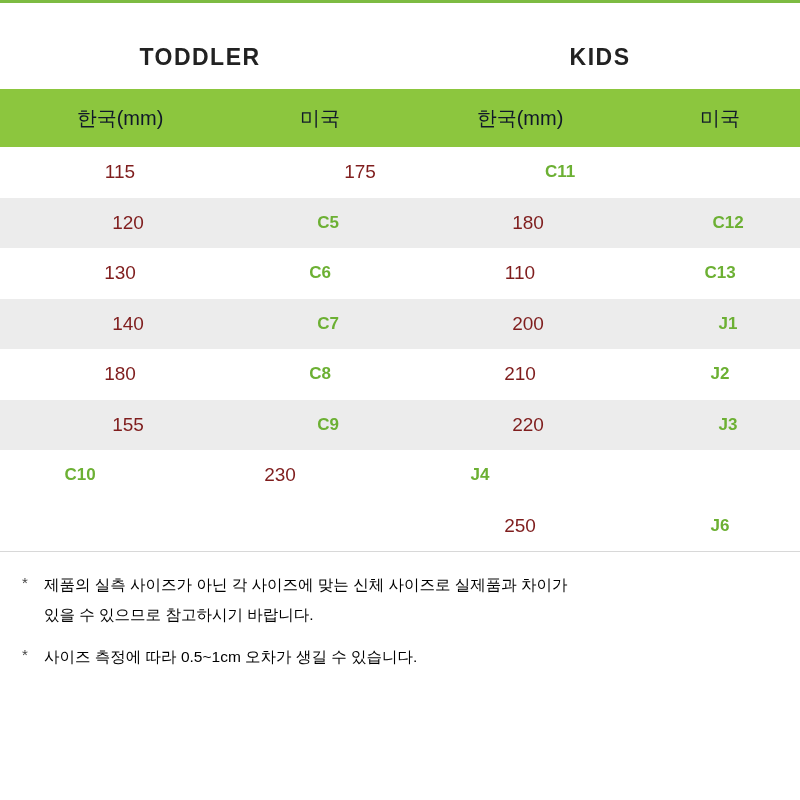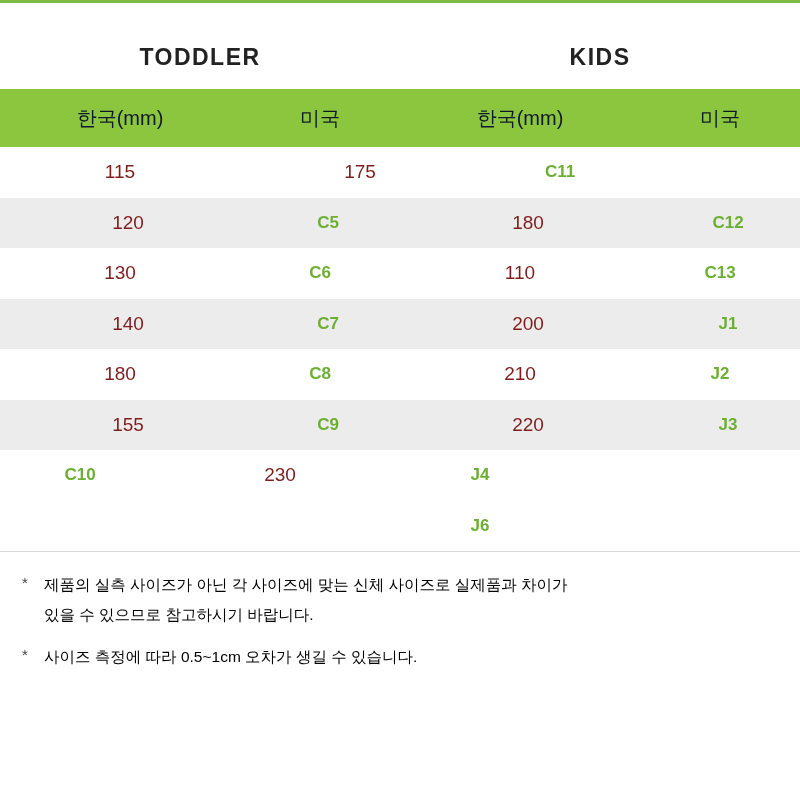--- a/index.html
+++ b/index.html
@@ -165,20 +165,21 @@
   <div class="data-row odd">
     <div class="cell us c2">C10</div>
     <div class="cell c3">230</div>
     <div class="cell us c4">J4</div>
   </div>
 
 
   <div class="data-row odd">
     <div class="cell c1"></div>
     <div class="cell us c2"></div>
+    <div class="cell c3">250</div>
     <div class="cell us c4">J6</div>
   </div>
 
   <div class="divider-top"></div>
 
   <div class="notes">
     <div class="note">
       <div class="note-star">*</div>
       <div class="note-body">
         <div class="note-text">제품의 실측 사이즈가 아닌 각 사이즈에 맞는 신체 사이즈로 실제품과 차이가</div>

